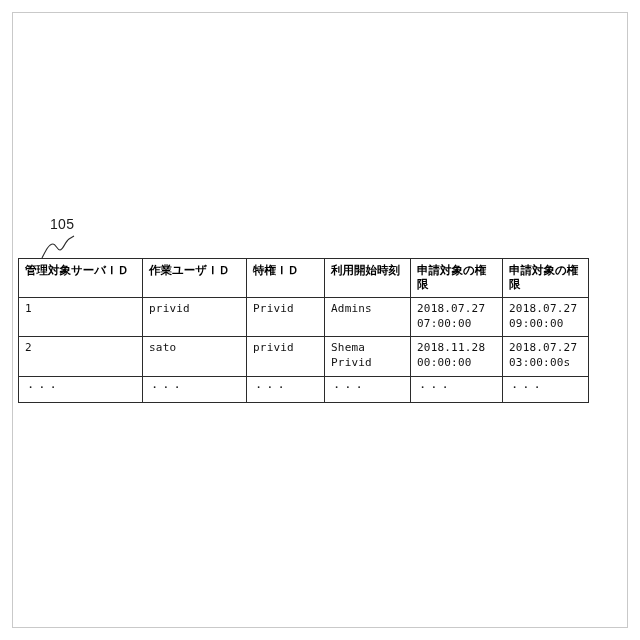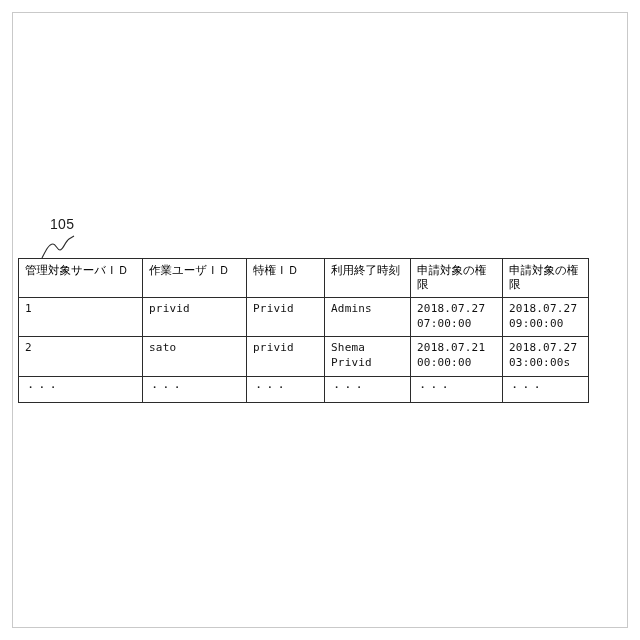--- a/index.html
+++ b/index.html
@@ -61,21 +61,21 @@
     table-layout: fixed;
   }
   table.tbl th, table.tbl td {
     border: 1px solid #2b2b2b;
     vertical-align: top;
     padding: 4px 6px 5px 6px;
     box-sizing: border-box;
   }
   table.tbl th {
     font-size: 11.5px;
-    font-weight: normal;
+    font-weight: bold;
     color: #000;
     text-align: left;
     line-height: 1.25;
     height: 34px;
     font-family: "Liberation Sans", sans-serif;
   }
   table.tbl td {
     font-size: 11px;
     color: #111;
     line-height: 1.35;
@@ -120,21 +120,21 @@
         <col class="c2">
         <col class="c3">
         <col class="c4">
         <col class="c5">
     </colgroup>
     <thead>
       <tr>
         <th>管理対象サーバＩＤ</th>
         <th>作業ユーザＩＤ</th>
         <th>特権ＩＤ</th>
-        <th>利用終了時刻</th>
+        <th>利用開始時刻</th>
         <th>申請対象の権限</th>
         <th>申請対象の権限</th>
       </tr>
     </thead>
     <tbody>
       <tr>
         <td>1</td>
         <td>privid</td>
         <td>Privid</td>
         <td>Admins</td>
@@ -142,21 +142,21 @@
 07:00:00</td>
         <td>2018.07.27
 09:00:00</td>
       </tr>
       <tr>
         <td>2</td>
         <td>sato</td>
         <td>privid</td>
         <td>Shema
 Privid</td>
-        <td>2018.07.21
+        <td>2018.11.28
 00:00:00</td>
         <td>2018.07.27
 03:00:00s</td>
       </tr>
       <tr class="dots-row">
         <td class="dots">・・・</td>
         <td class="dots">・・・</td>
         <td class="dots">・・・</td>
         <td class="dots">・・・</td>
         <td class="dots">・・・</td>

